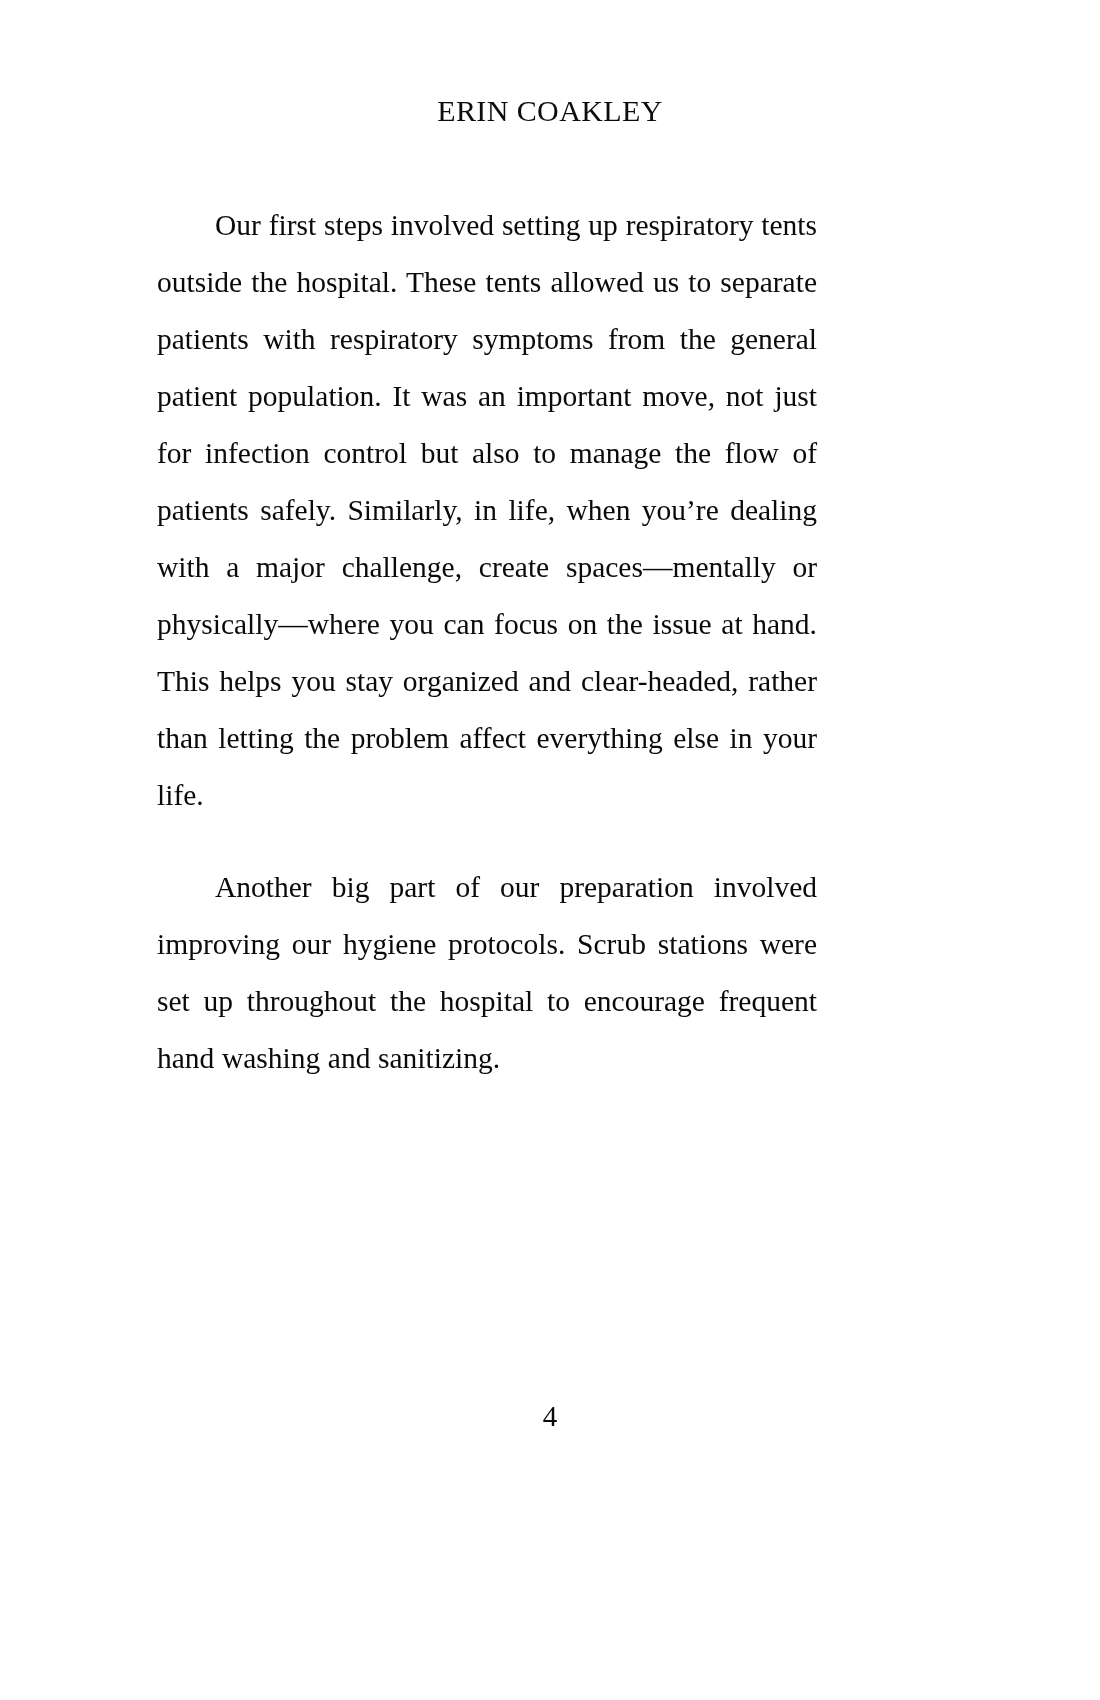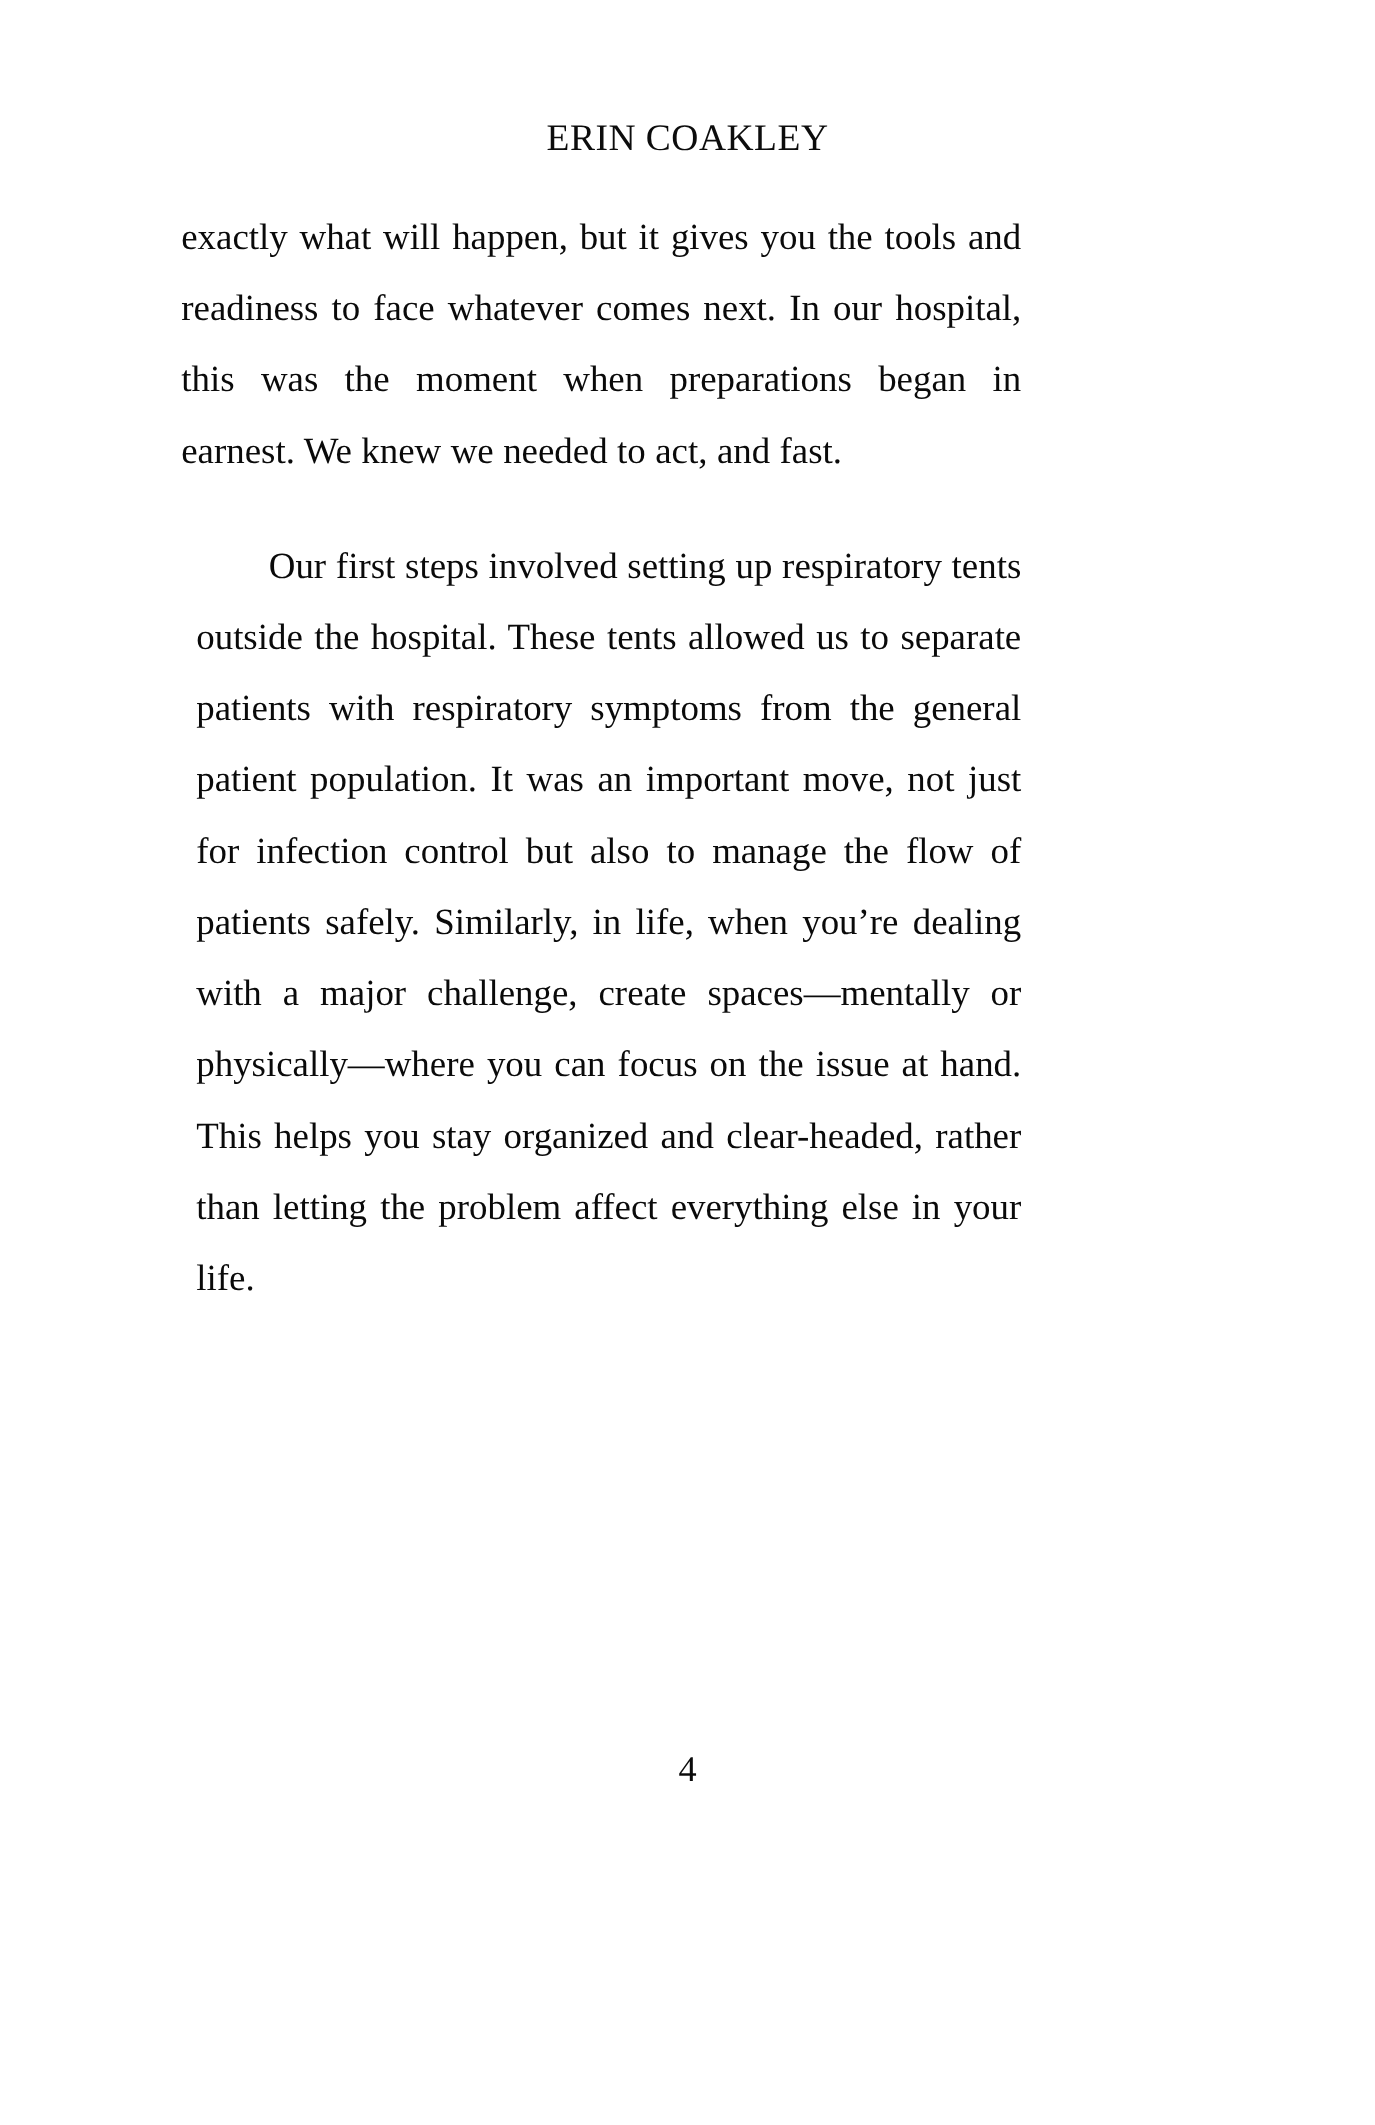--- a/index.html
+++ b/index.html
@@ -73,19 +73,19 @@
   }
 </style>
 </head>
 <body>
 
 <div class="page">
 
   <div class="running-head">ERIN COAKLEY</div>
 
   <div class="text-column">
-    <p class="body-para first">exactly what will happen, but it gives you the tools and readiness to face whatever comes next. In our hospital, this was the moment when preparations began in earnest. We knew we needed to act, and fast.</p>
     <p class="body-para indented">Our first steps involved setting up respiratory tents outside the hospital. These tents allowed us to separate patients with respiratory symptoms from the general patient population. It was an important move, not just for infection control but also to manage the flow of patients safely. Similarly, in life, when you’re dealing with a major challenge, create spaces—mentally or physically—where you can focus on the issue at hand. This helps you stay organized and clear-headed, rather than letting the problem affect everything else in your life.</p>
+    <p class="body-para indented">Another big part of our preparation involved improving our hygiene protocols. Scrub stations were set up throughout the hospital to encourage frequent hand washing and sanitizing.</p>
   </div>
 
   <div class="folio">4</div>
 
 </div>
 
 </body></html>

